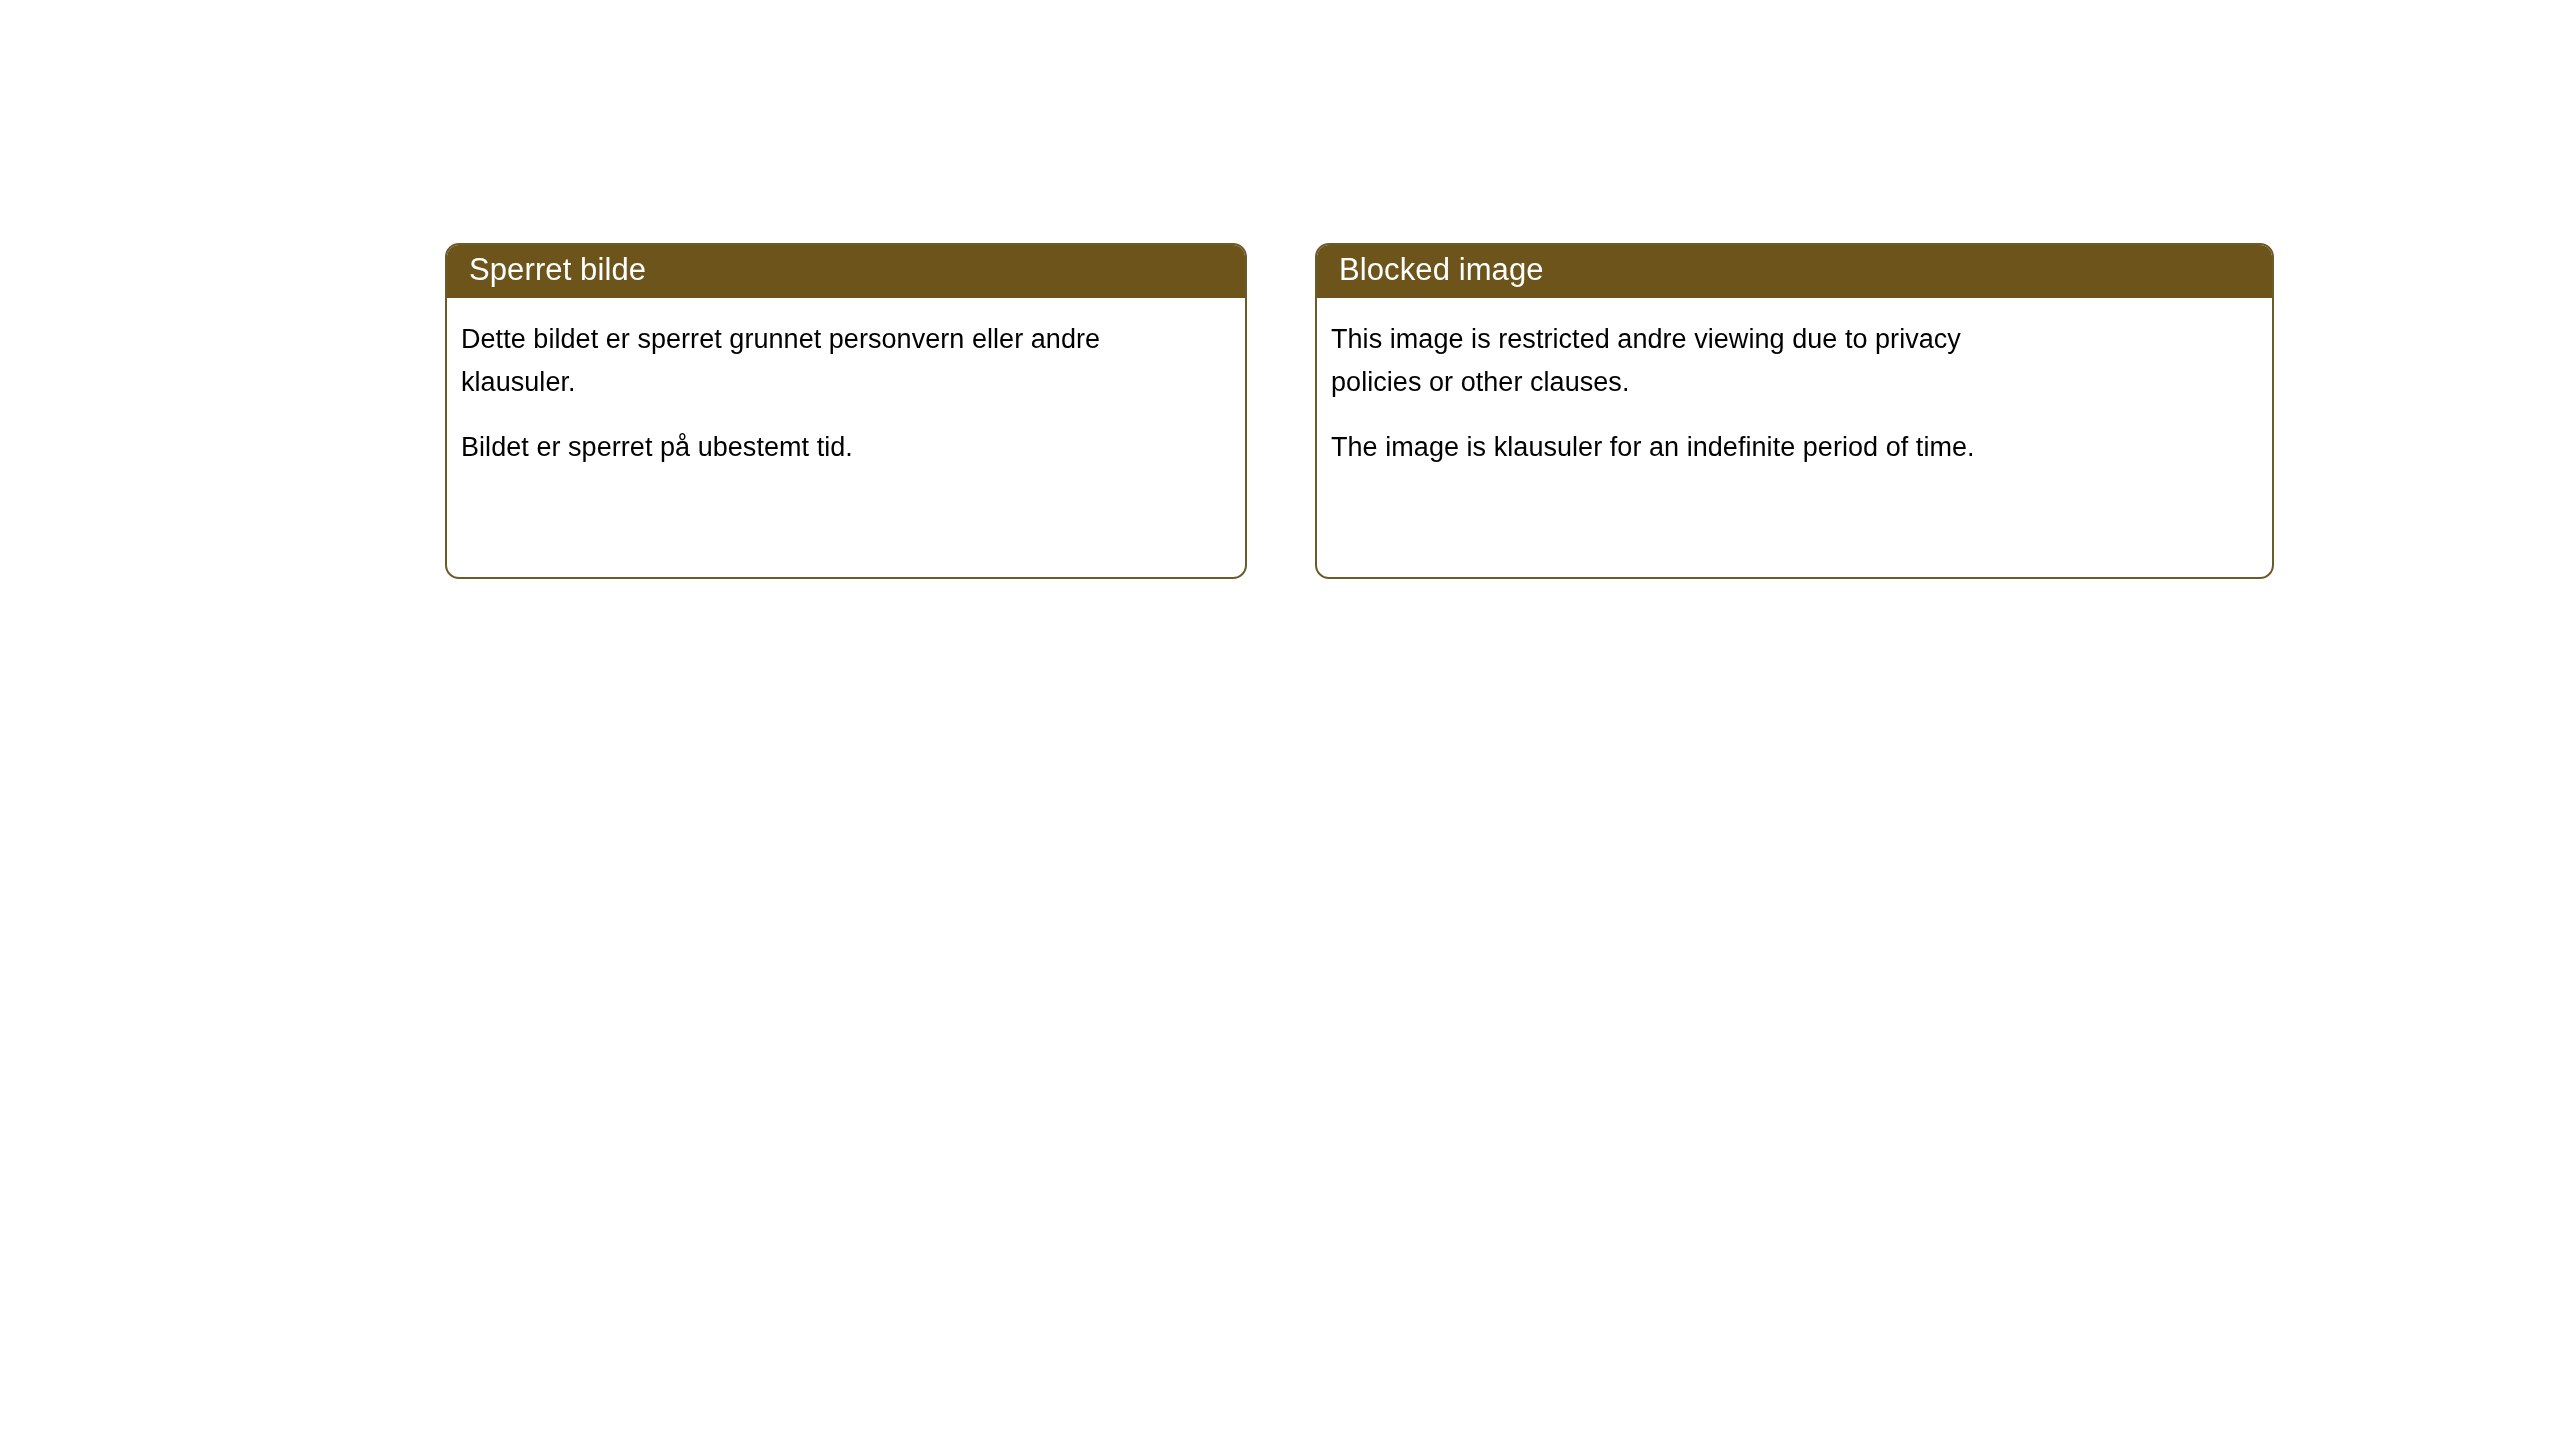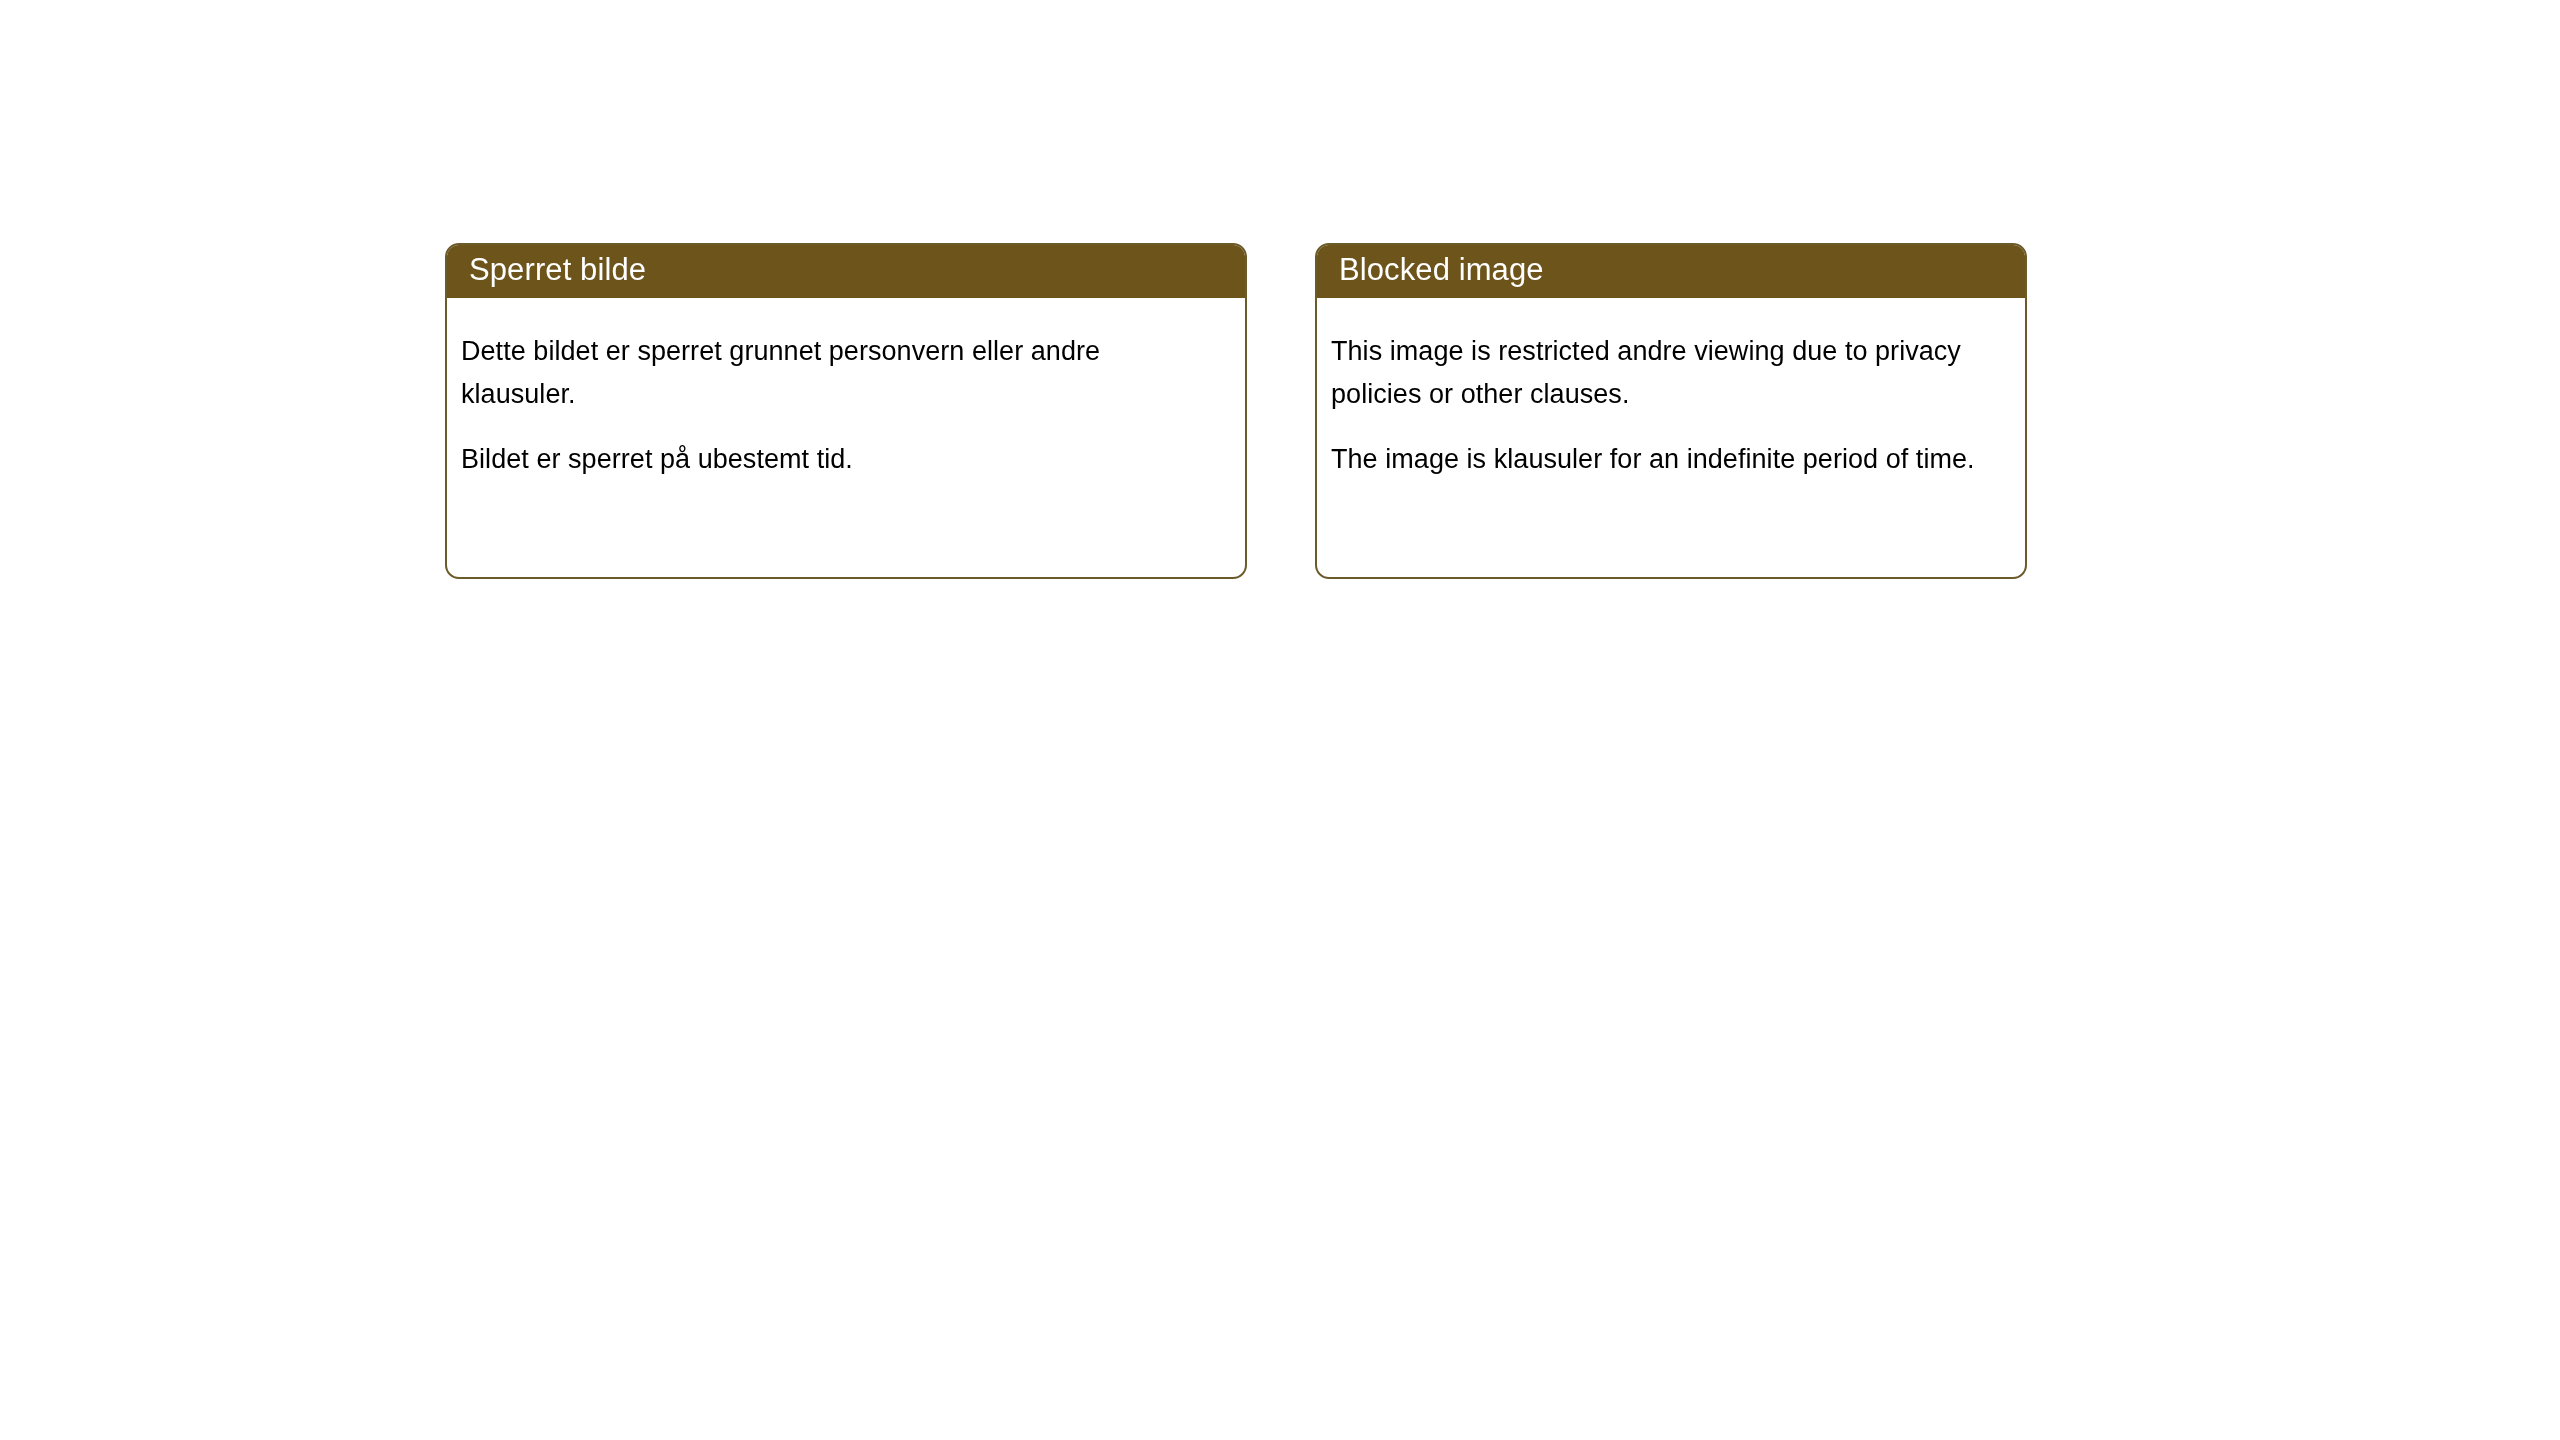--- a/index.html
+++ b/index.html
@@ -43,34 +43,34 @@
     display: flex;
     flex-direction: column;
   }
 
   .notice-card.lang-no {
     width: 802px;
     min-height: 336px;
   }
 
   .notice-card.lang-en {
-    width: 712px;
+    width: 959px;
     min-height: 336px;
   }
 
   .card-header {
     background: #6d541a;
     color: #ffffff;
     height: 55px;
     min-height: 55px;
     display: flex;
     align-items: center;
     padding: 0 16px 0 24px;
     box-sizing: border-box;
-    margin: -2px -2px 12px -2px;
+    margin: -2px -2px 0 -2px;
     border-top-left-radius: 13px;
     border-top-right-radius: 13px;
   }
 
   .card-title {
     font-size: 31px;
     font-weight: 400;
     line-height: 1;
     letter-spacing: 0.1px;
     color: #ffffff;

